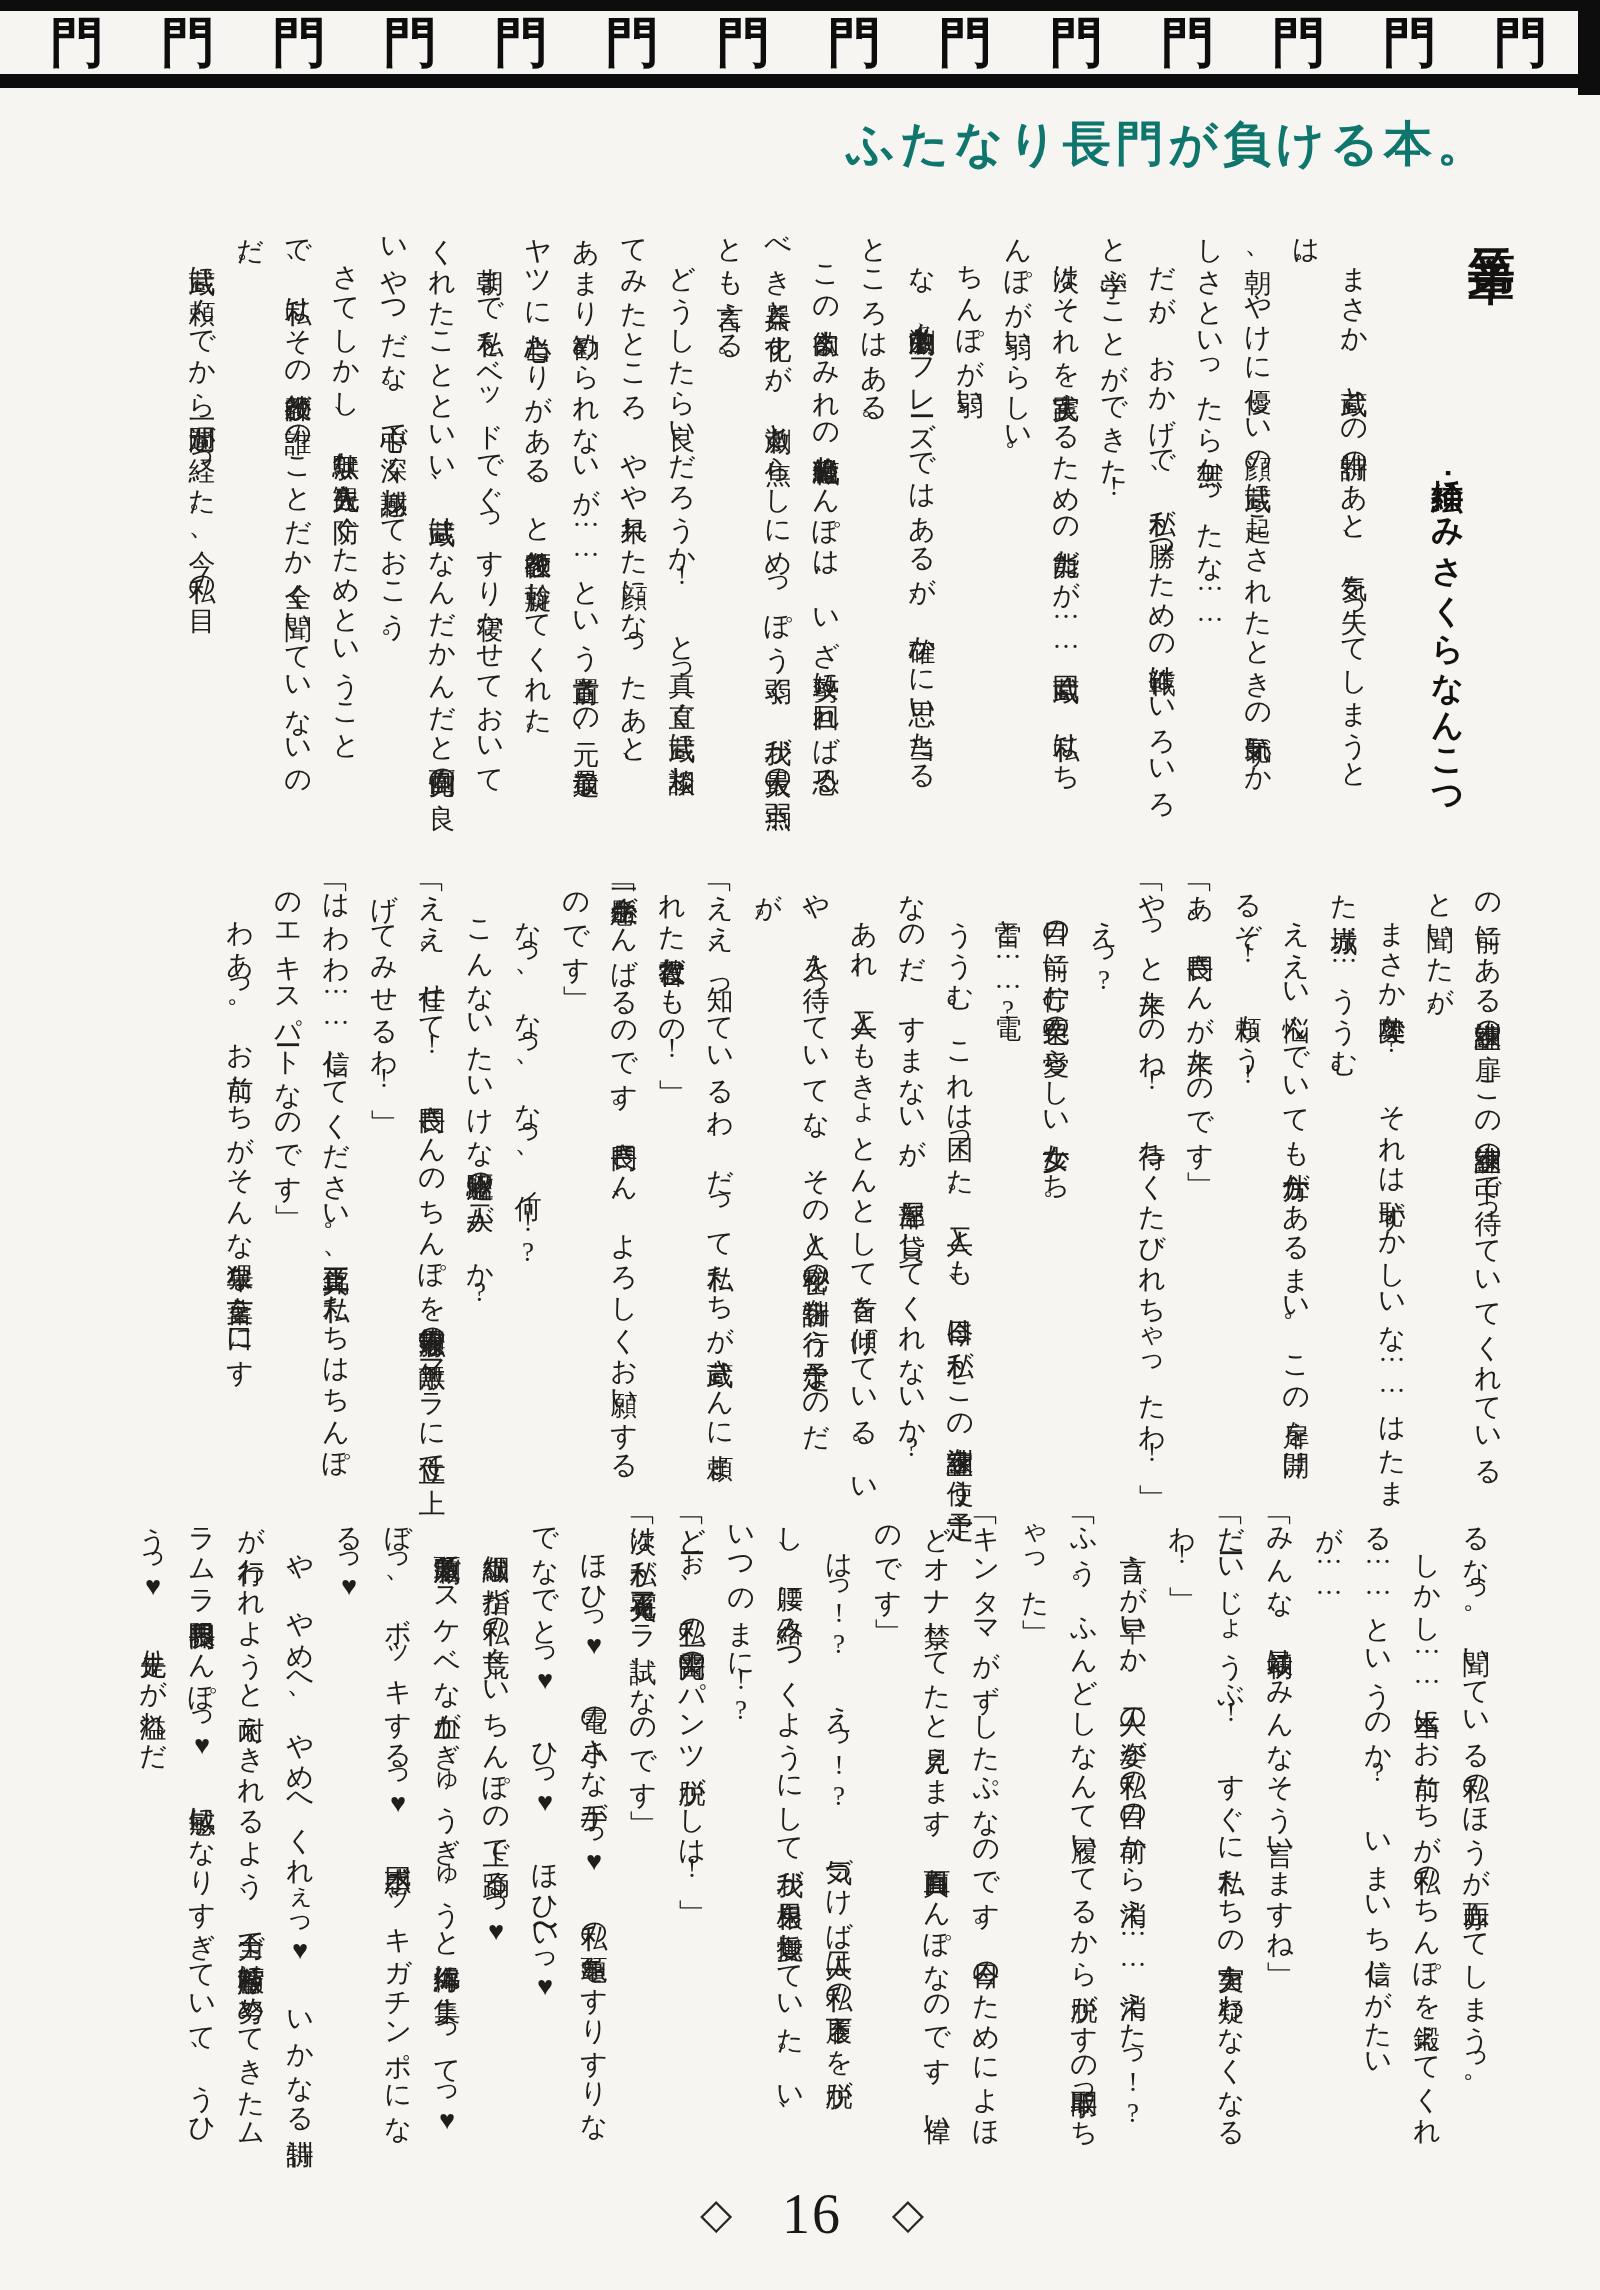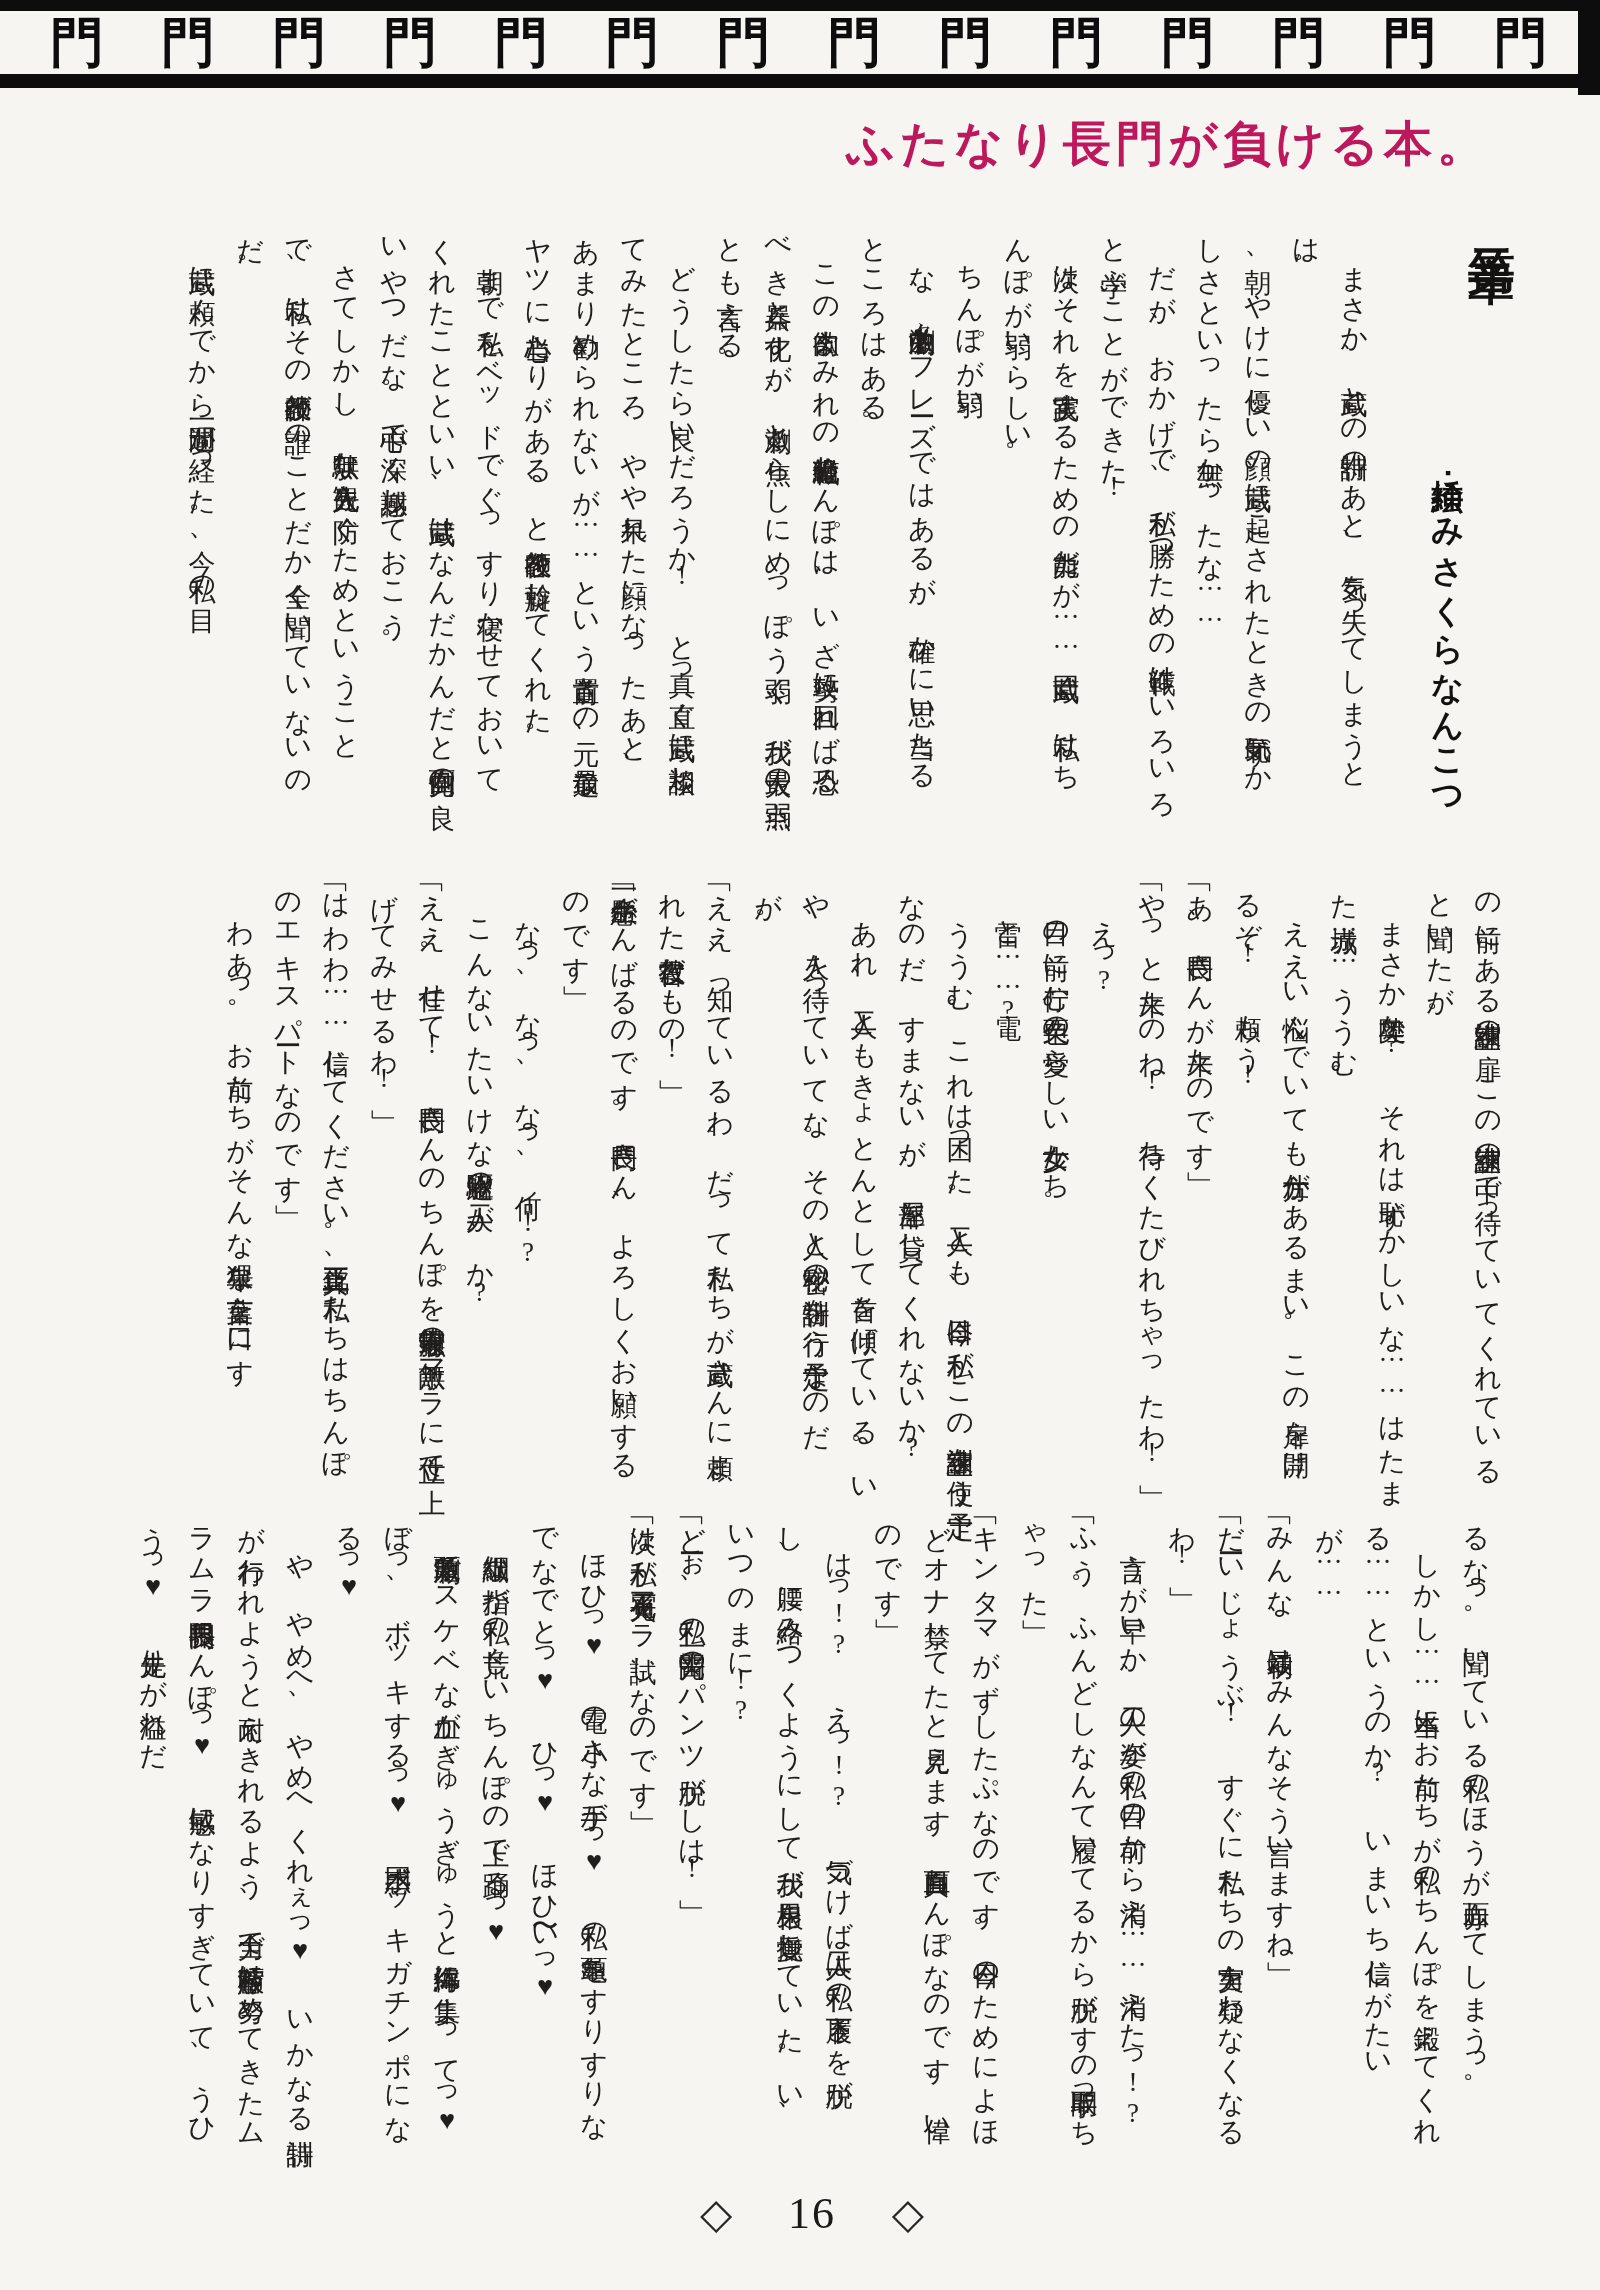--- a/index.html
+++ b/index.html
@@ -12,42 +12,42 @@
   .kadomon-band{position:absolute;top:0;left:0;width:1600px;height:88px;background:#0d0d0d;}
   .band-white{position:absolute;top:11px;left:0;right:22px;height:63px;background:#f6f5f1;
               display:flex;justify-content:space-between;align-items:center;
               padding:0 30px 0 50px;box-sizing:border-box;}
   .gate{font-family:"Liberation Sans","DejaVu Sans",sans-serif;font-weight:800;
         font-size:54px;line-height:63px;color:#0d0d0d;}
   .band-right-cap{position:absolute;top:0;right:0;width:22px;height:95px;background:#0d0d0d;}
 
   
   .title{position:absolute;top:112px;right:110px;margin:0;font-size:48px;font-weight:600;
-         letter-spacing:5px;white-space:nowrap;color:#be185d;}
+         letter-spacing:5px;white-space:nowrap;color:#0f766e;}
 
   
   .vhead{position:absolute;writing-mode:vertical-rl;text-orientation:upright;
          font-family:"Liberation Sans","DejaVu Sans",sans-serif;color:#141210;white-space:nowrap;}
   .chapter{top:212px;right:76px;font-size:47px;font-weight:800;letter-spacing:3px;}
   .illustrator{top:454px;right:130px;font-size:32px;font-weight:700;letter-spacing:2px;}
 
   
   .vtext{position:absolute;writing-mode:vertical-rl;text-orientation:upright;
          font-size:27px;letter-spacing:0.5px;color:#201e1c;}
   .vtext p{margin:0;padding:0;text-indent:1em;}
   .vtext p.flush{text-indent:0;}
   .band1{top:220px;right:222px;width:1250px;height:585px;line-height:48px;}
   .band2{top:875px;right:88px;width:1400px;height:618px;line-height:48px;}
   .band3{top:1508px;right:100px;width:1385px;height:640px;line-height:49px;}
 
   
   .pagenum{position:absolute;top:2190px;left:700px;width:224px;display:flex;
            justify-content:space-between;align-items:center;}
   .dia{font-size:42px;line-height:48px;color:#2a2826;}
-  .num{font-size:44px;line-height:48px;letter-spacing:2px;color:#1b1917;}
+  .num{font-size:56px;line-height:48px;letter-spacing:2px;color:#1b1917;}
 </style>
 </head>
 <body>
 
 <div class="page">
 
   <header class="kadomon-band">
     <div class="band-white">
         <span class="gate">門</span>
         <span class="gate">門</span>

